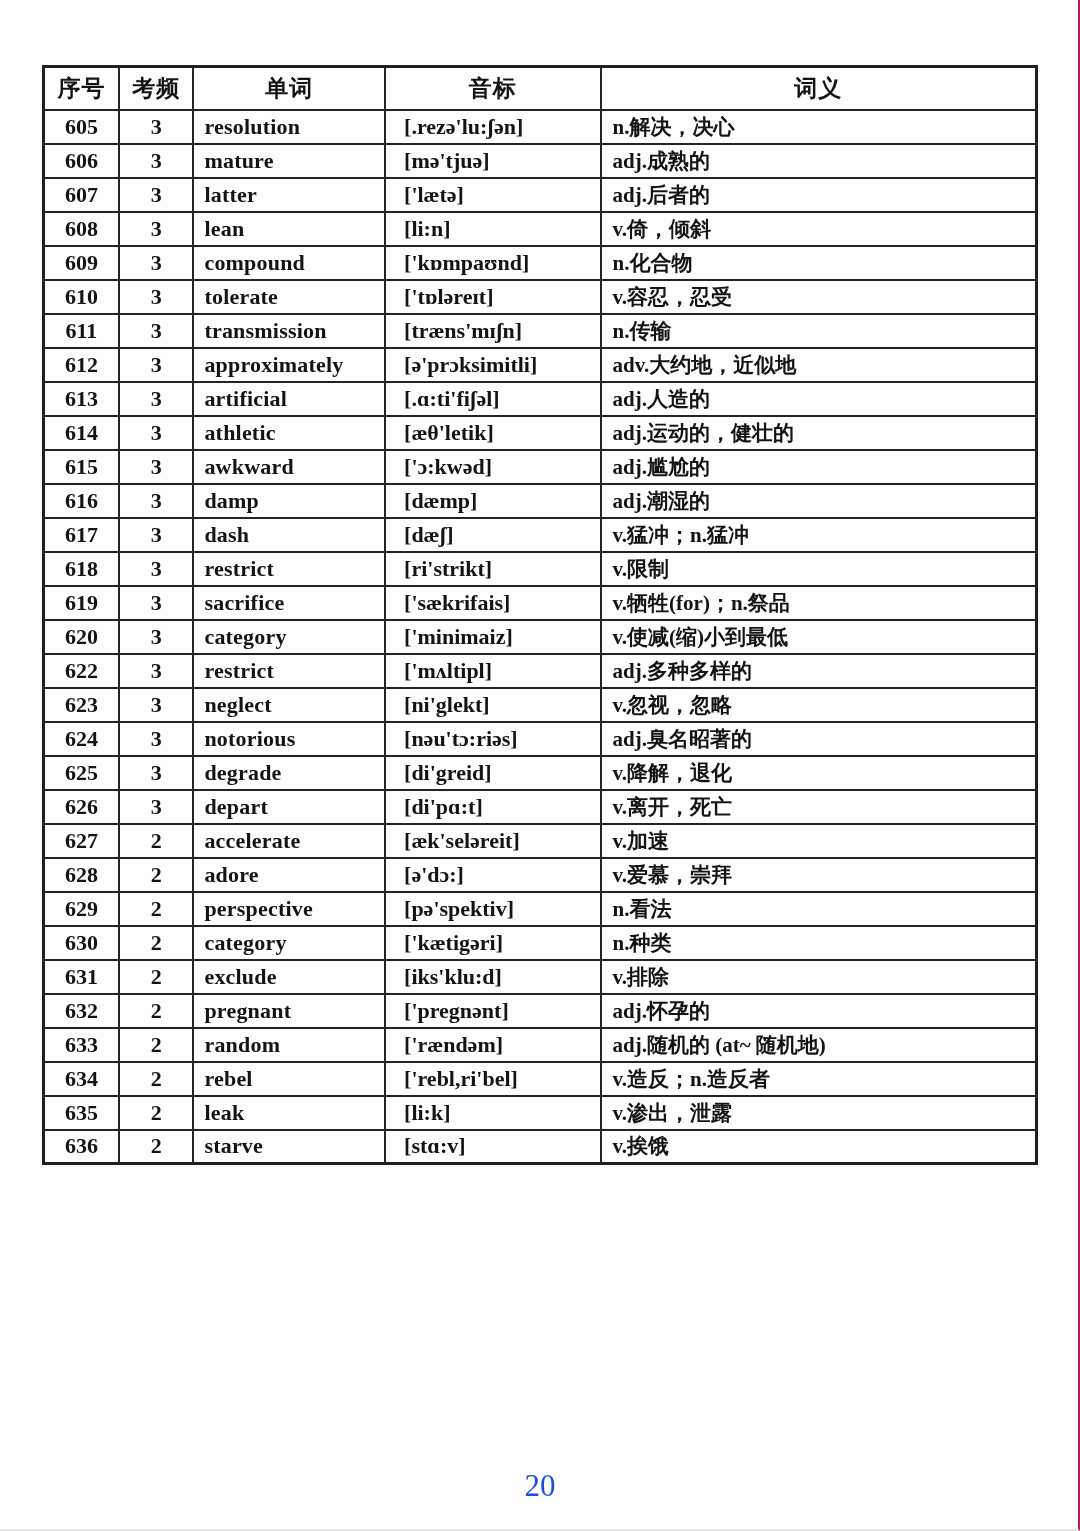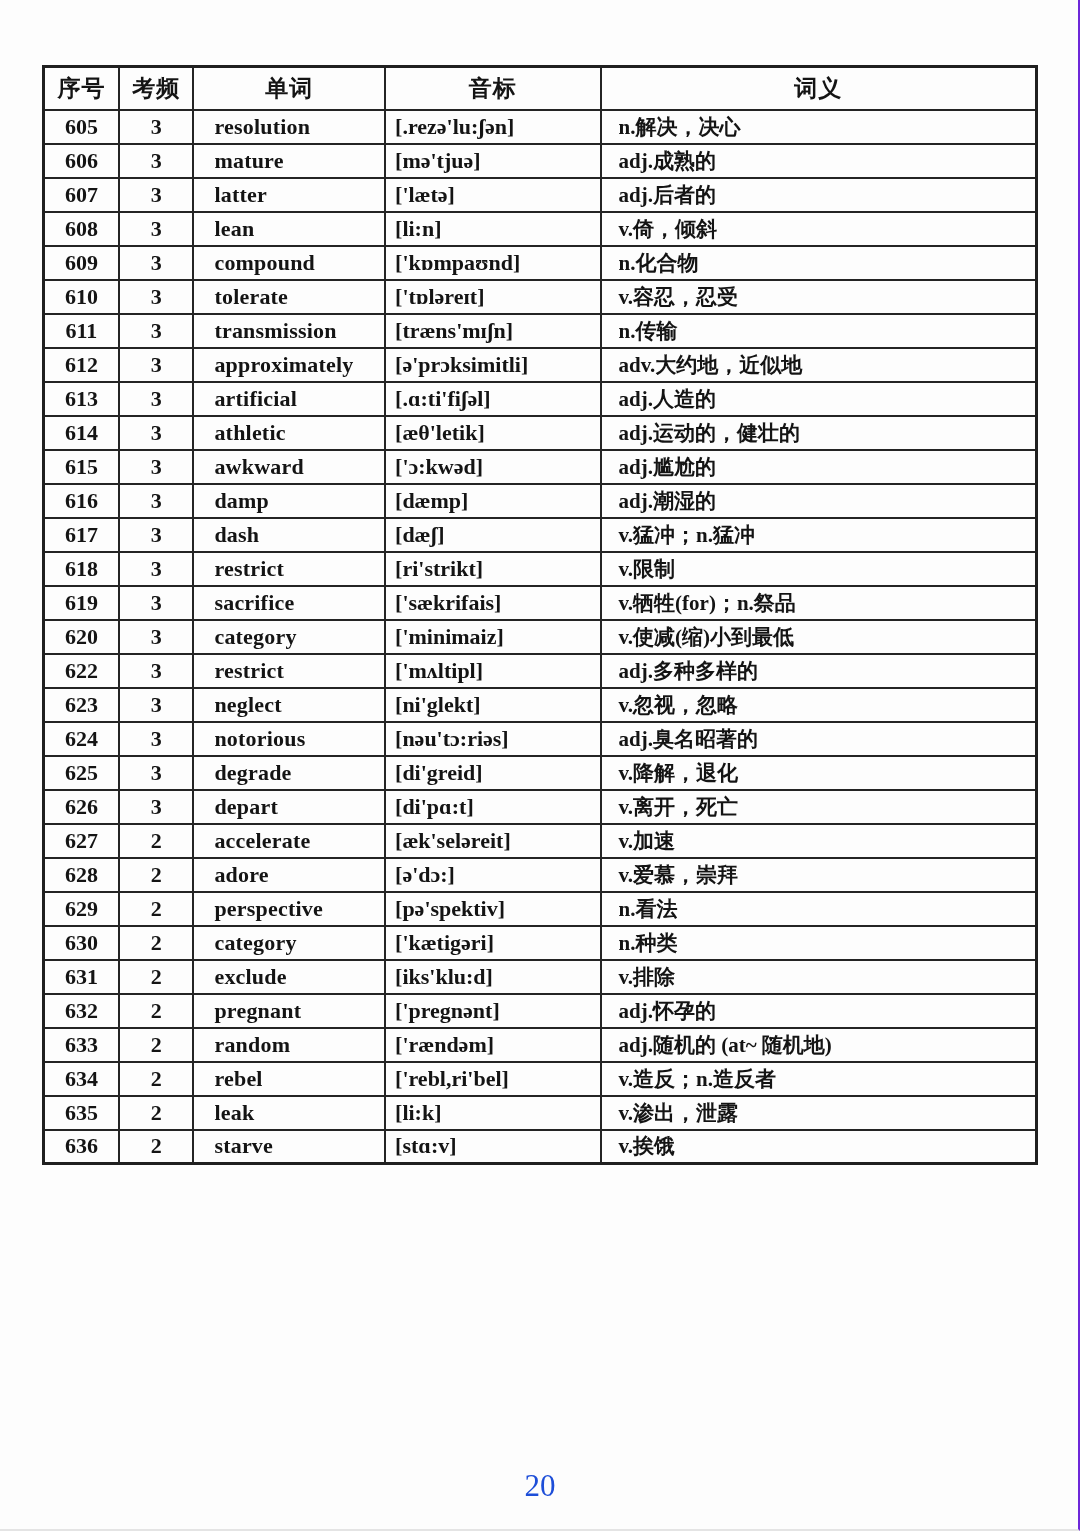--- a/index.html
+++ b/index.html
@@ -5,21 +5,21 @@
   html, body {
     margin: 0;
     padding: 0;
     background: #ffffff;
   }
   .page {
     position: relative;
     width: 1080px;
     height: 1531px;
     background: #fdfdfd;
-    border-right: 2px solid #6d28d9;
+    border-right: 2px solid #be185d;
     border-bottom: 2px solid #e4e4e4;
     box-sizing: border-box;
     overflow: hidden;
     font-family: "Liberation Serif", "DejaVu Serif", serif;
     color: #141414;
   }
   table.vocab {
     position: absolute;
     left: 42px;
     top: 65px;
@@ -49,33 +49,33 @@
     letter-spacing: 1px;
   }
   td.c-idx, td.c-freq {
     text-align: center;
     font-size: 22px;
     font-weight: 700;
   }
   td.c-word {
     font-size: 22px;
     font-weight: 700;
-    padding-left: 20px;
+    padding-left: 10px;
     letter-spacing: 0.2px;
   }
   td.c-phon {
     font-size: 22px;
     font-weight: 700;
-    padding-left: 9px;
+    padding-left: 18px;
     font-family: "Liberation Serif", "DejaVu Sans", serif;
   }
   td.c-mean {
     font-size: 21px;
     font-weight: 700;
-    padding-left: 17px;
+    padding-left: 11px;
   }
   .page-number {
     position: absolute;
     left: 0;
     top: 1468px;
     width: 1080px;
     text-align: center;
     font-size: 31px;
     font-weight: 400;
     color: #1d4ed8;

